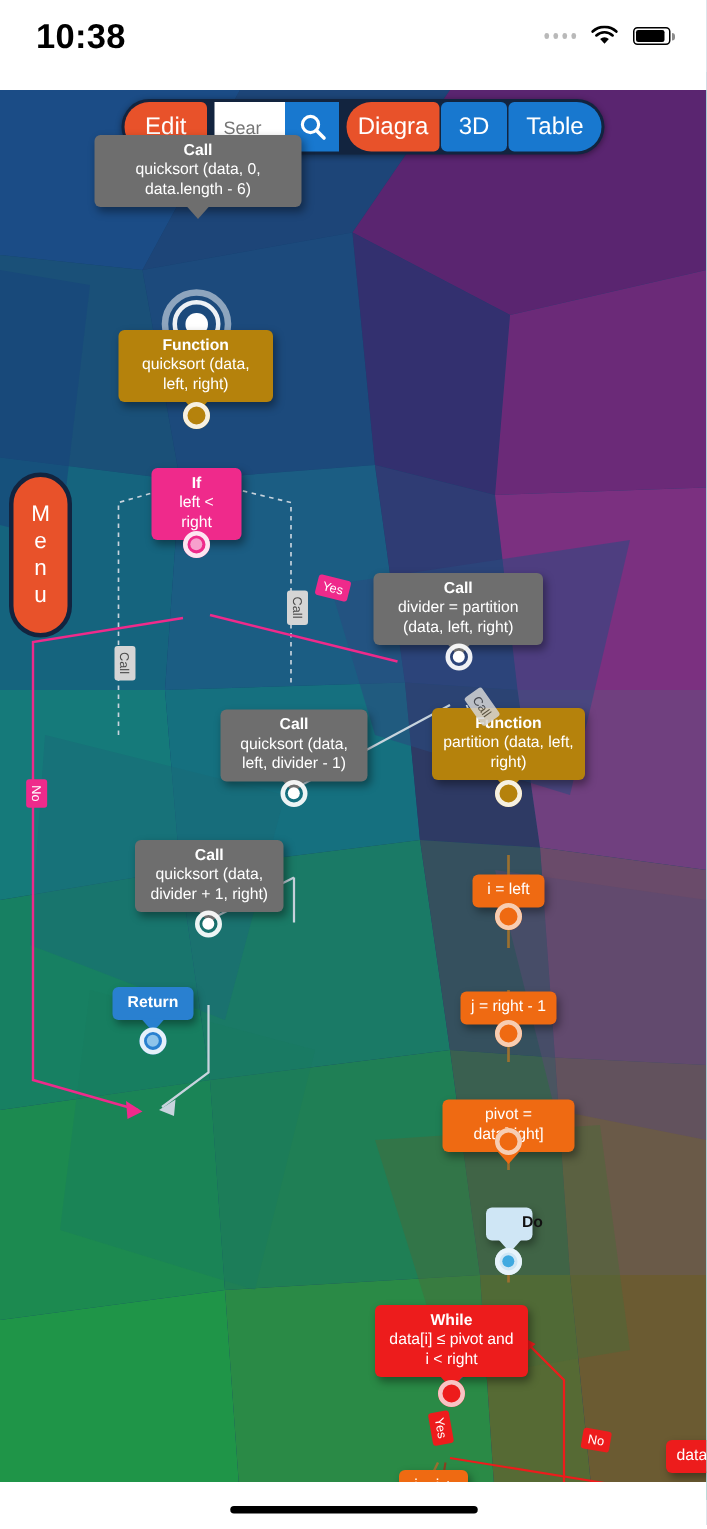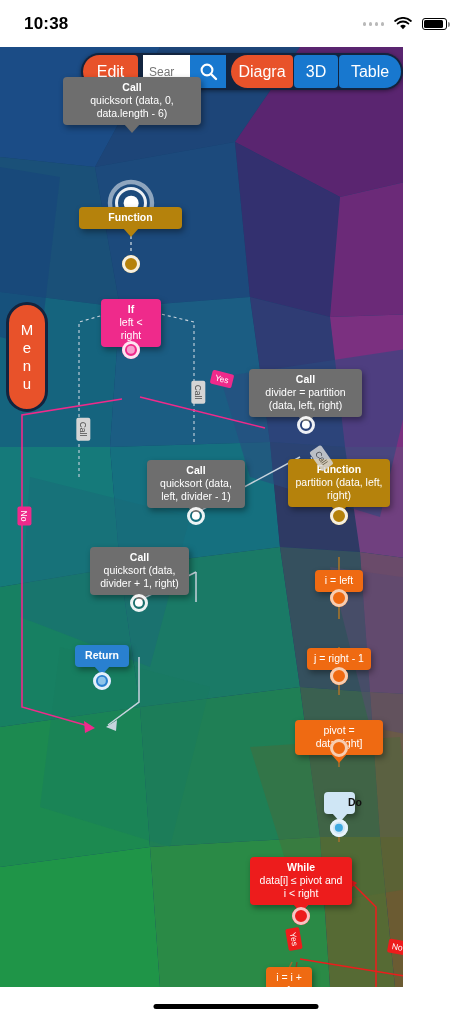--- a/index.html
+++ b/index.html
@@ -10,32 +10,32 @@
     overflow: hidden;
   }
   #app { position: relative; width: 471px; height: 1019px; background: #fff; }
 
   
   .statusbar {
     position: absolute; top: 0; left: 0; width: 471px; height: 48px;
     background: #ffffff; display: flex; align-items: center;
     justify-content: space-between; padding: 0 24px;
   }
-  .status-time { font-size: 17px; font-weight: bold; color: #000; letter-spacing: .2px; }
+  .status-time { font-size: 23px; font-weight: bold; color: #000; letter-spacing: .2px; }
   .status-right { display: flex; align-items: center; gap: 9px; }
   .dots { display: flex; gap: 2.5px; align-items: center; }
   .dots i { width: 3.5px; height: 3.5px; border-radius: 50%; background: #b9b9b9; display: block; }
   .batt { width: 25px; height: 12px; border: 1.6px solid #000; border-radius: 3px; position: relative; }
   .batt::after { content: ""; position: absolute; right: -4px; top: 3.2px; width: 2.2px; height: 5px;
     background: #000; border-radius: 0 2px 2px 0; opacity: .45; }
   .batt i { position: absolute; left: 1.3px; top: 1.3px; bottom: 1.3px; width: 19px; background: #000; border-radius: 1.5px; display: block; }
 
   
   .canvas {
-    position: absolute; top: 47px; left: 0; width: 403px; height: 940px;
+    position: absolute; top: 60px; left: 0; width: 471px; height: 940px;
     overflow: hidden; background: #5eead4;
   }
   .canvas svg.bg { position: absolute; inset: 0; width: 471px; height: 940px; display: block; }
 
   
   .home-bar {
     position: absolute; bottom: 0; left: 0; width: 471px; height: 31px; background: #fff;
   }
   .home-bar i { position: absolute; left: 50%; transform: translateX(-50%); bottom: 10px;
     width: 165px; height: 5px; border-radius: 3px; background: #000; display: block; }
@@ -256,20 +256,21 @@
       <div class="body">quicksort (data, 0, data.length - 6)</div>
     </div>
     <div class="socket" style="left:115px; top:140px; width:32px; height:32px;">
       <div class="ring" style="opacity:.55; transform:scale(1.45);"></div>
       <div class="ring"></div>
         <div class="core"></div>
     </div>
 
     <div class="node n-function" style="left:79px; top:160px; width:103px;">
       <div class="title">Function</div>
+      <div class="body">quicksort (data, left, right)</div>
     </div>
     <div class="socket tinted" style="left:122px; top:208px; width:18px; height:18px; background:#b5820c;">
       <div class="ring"></div>
         <div class="core" style="background:#b5820c;"></div>
     </div>
 
     <div class="node n-if" style="left:101px; top:252px; width:60px;">
       <div class="title">If</div>
       <div class="body">left &lt; right</div>
     </div>

